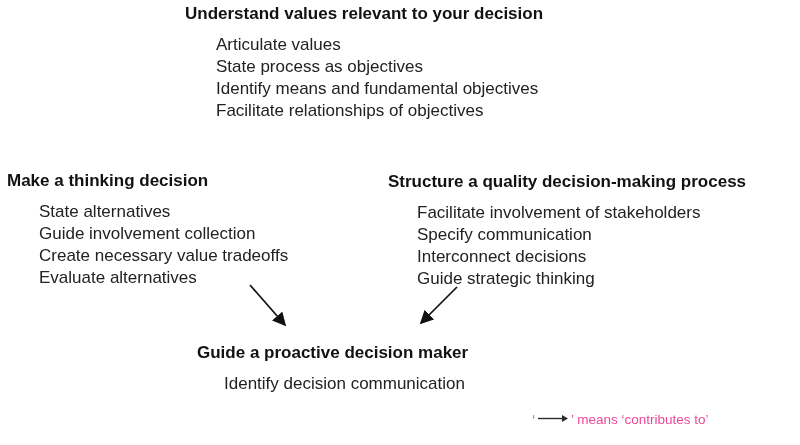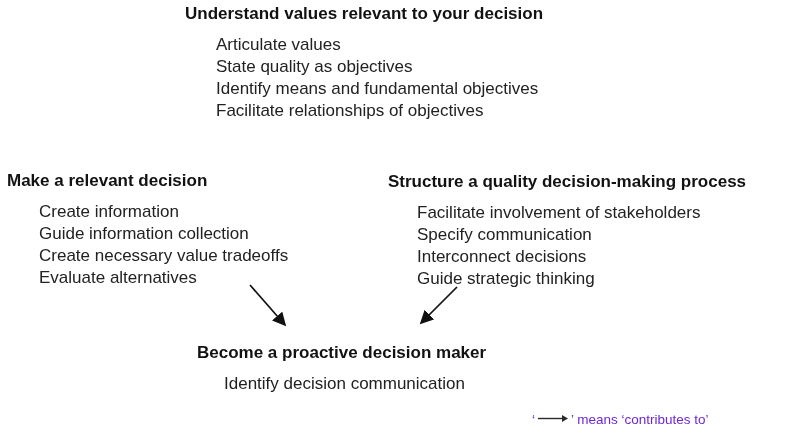--- a/index.html
+++ b/index.html
@@ -51,65 +51,65 @@
     left: 0;
     top: 0;
     pointer-events: none;
   }
   .legend {
     position: absolute;
     left: 532px;
     top: 409px;
     font-size: 13.5px;
     line-height: 22px;
-    color: #6d28d9;
+    color: #ec4899;
     white-space: nowrap;
   }
   .legend .arrow-glyph {
     vertical-align: middle;
     margin: 0 2px 3px 2px;
   }
 </style>
 </head>
 <body>
 
 <div class="canvas">
 
   <section class="block block-top">
     <h2>Understand values relevant to your decision</h2>
     <ul>
       <li>Articulate values</li>
-      <li>State quality as objectives</li>
+      <li>State process as objectives</li>
       <li>Identify means and fundamental objectives</li>
       <li>Facilitate relationships of objectives</li>
     </ul>
   </section>
 
   <section class="block block-left">
-    <h2>Make a relevant decision</h2>
+    <h2>Make a thinking decision</h2>
     <ul>
-      <li>Create information</li>
-      <li>Guide information collection</li>
+      <li>State alternatives</li>
+      <li>Guide involvement collection</li>
       <li>Create necessary value tradeoffs</li>
       <li>Evaluate alternatives</li>
     </ul>
   </section>
 
   <section class="block block-right">
     <h2>Structure a quality decision-making process</h2>
     <ul>
       <li>Facilitate involvement of stakeholders</li>
       <li>Specify communication</li>
       <li>Interconnect decisions</li>
       <li>Guide strategic thinking</li>
     </ul>
   </section>
 
   <section class="block block-bottom">
-    <h2>Become a proactive decision maker</h2>
+    <h2>Guide a proactive decision maker</h2>
     <ul>
       <li>Identify decision communication</li>
     </ul>
   </section>
 
   <svg class="arrows-layer" width="800" height="445" viewBox="0 0 800 445">
     <defs>
       <marker id="arrowhead" markerWidth="9" markerHeight="8" refX="7" refY="4" orient="auto">
         <path d="M0,0 L8,4 L0,8 z" fill="#111111"></path>
       </marker>

